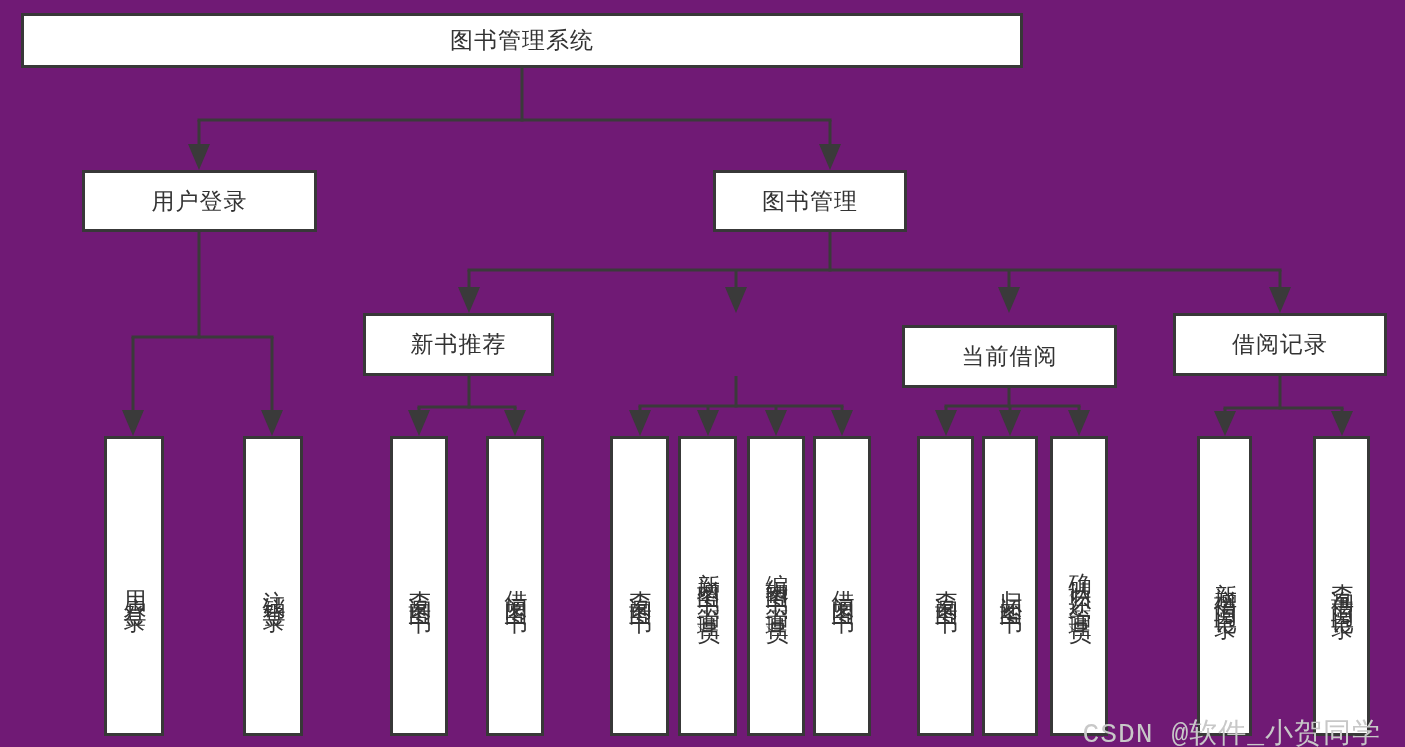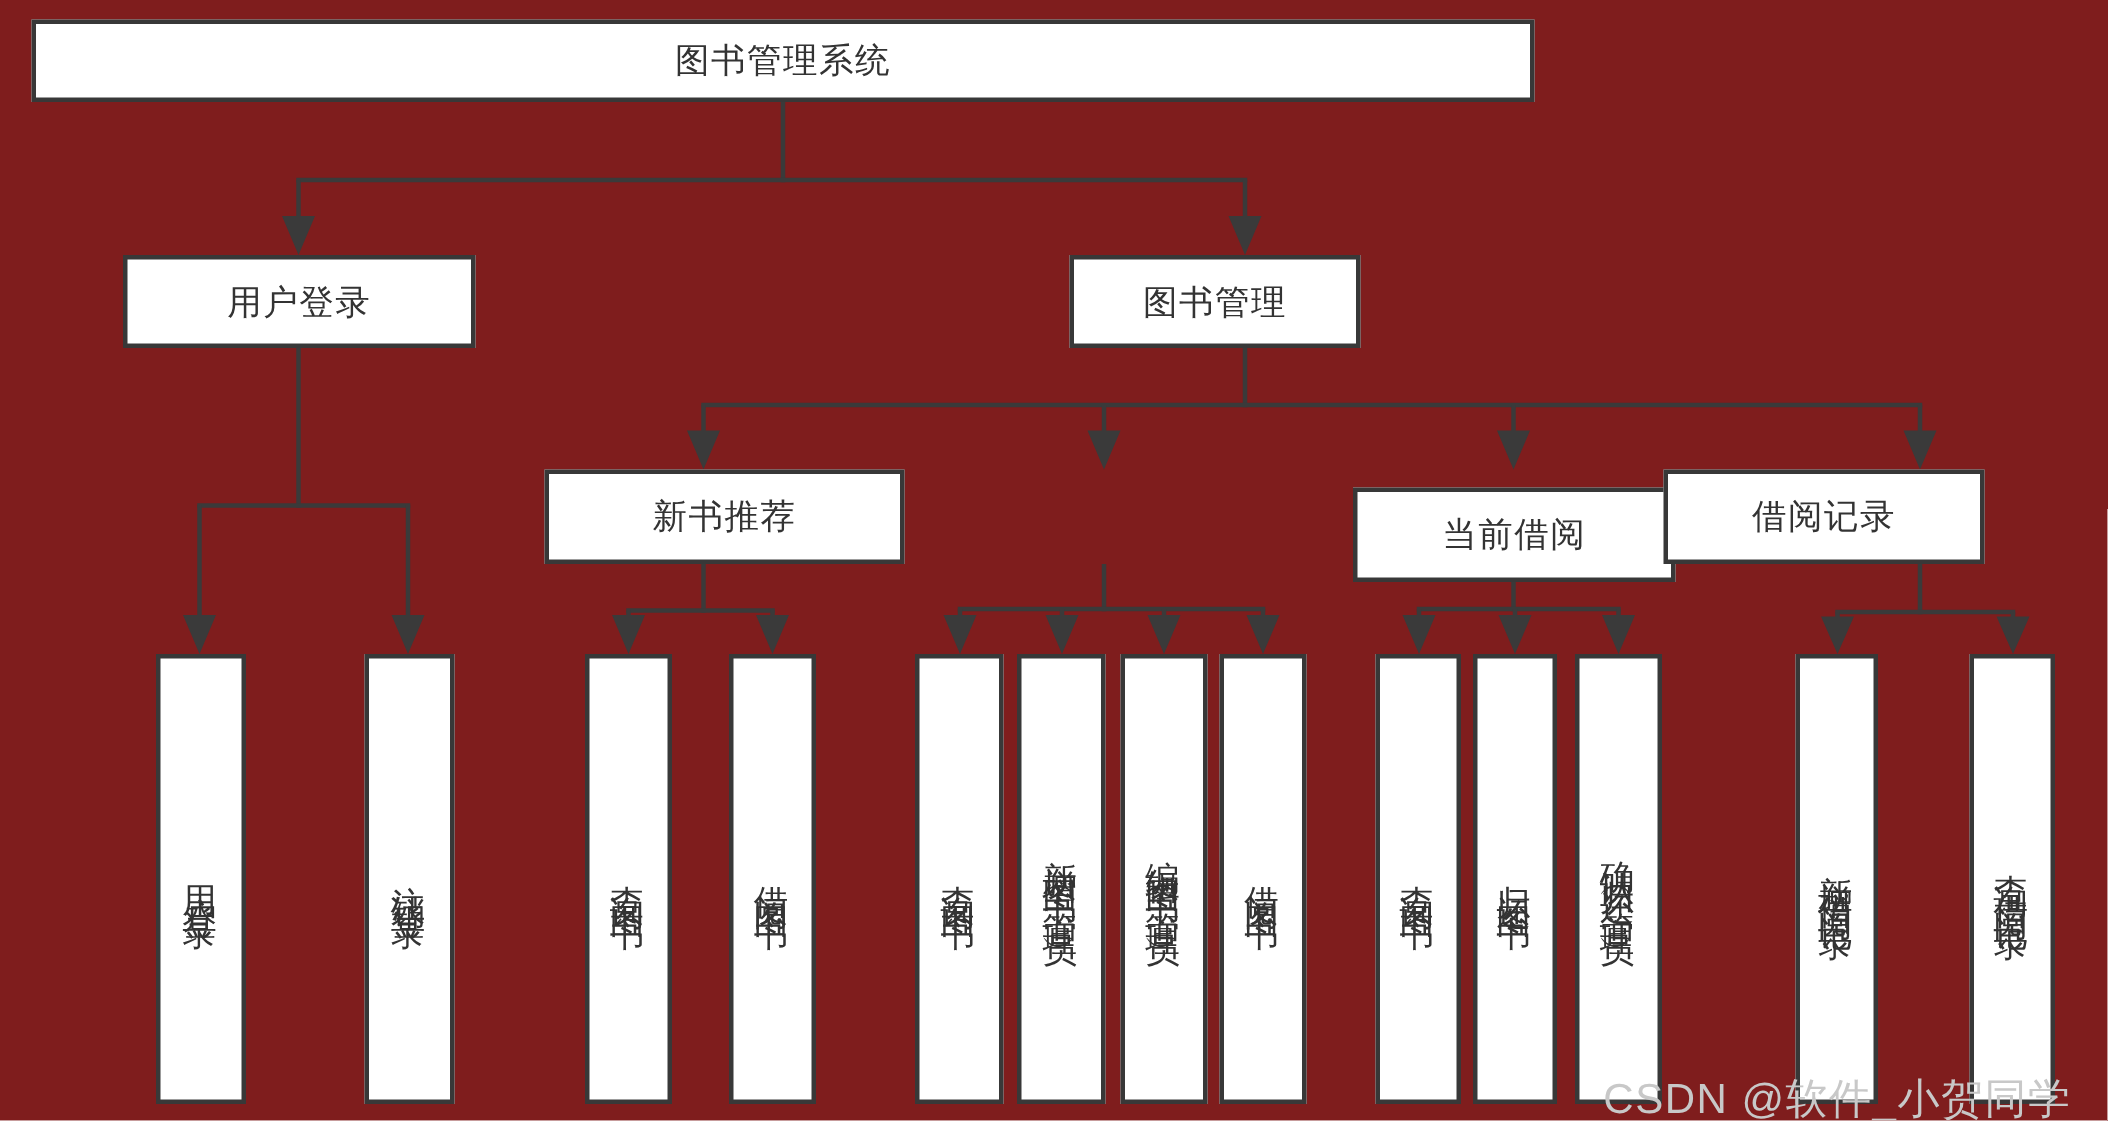--- a/index.html
+++ b/index.html
@@ -1,20 +1,20 @@
 <!DOCTYPE html>
 <html><head>
 <meta charset="utf-8">
 <style>
   html,body{margin:0;padding:0;background:#ffffff;}
   .canvas{
     position:relative;
     width:1405px;height:747px;
-    background:#7f1d1d;
-    font-family:Liberation Sans, sans-serif;
+    background:#701a75;
+    font-family:Liberation Mono, monospace;
     overflow:hidden;
   }
   .connector-layer{position:absolute;left:0;top:0;width:1405px;height:747px;pointer-events:none;}
   .connector-layer line{stroke:#3a3a3a;stroke-width:3;}
   .connector-layer polygon{fill:#3a3a3a;}
   .box{
     position:absolute;
     box-sizing:border-box;
     border:3px solid #383838;
     background:#ffffff;
@@ -28,24 +28,24 @@
     top:436px;height:300px;width:60px;
     writing-mode:vertical-rl;
     text-orientation:mixed;
     letter-spacing:7px;
     font-size:23px;
   }
   
   .b-root{left:21px;top:13px;width:1002px;height:55px;}
   .b-user{left:82px;top:170px;width:235px;height:62px;}
   .b-mgmt{left:713px;top:170px;width:194px;height:62px;justify-content:center;}
-  .b-newrec{left:363px;top:313px;width:240px;height:63px;}
+  .b-newrec{left:363px;top:313px;width:191px;height:63px;}
   .b-borrow{left:630px;top:313px;width:211px;height:63px;}
   .b-current{left:902px;top:313px;width:215px;height:63px;margin-top:12px;}
-  .b-record{left:1109px;top:313px;width:214px;height:63px;}
+  .b-record{left:1173px;top:313px;width:214px;height:63px;}
   
   .c-user{left:104px;}
   .c-logout{left:243px;}
   .c-q1{left:390px;width:58px;}
   .c-b1{left:486px;width:58px;}
   .c-q2{left:610px;width:59px;}
   .c-add{left:678px;width:59px;}
   .c-edit{left:747px;width:58px;}
   .c-b2{left:813px;width:58px;}
   .c-q3{left:917px;width:57px;}

